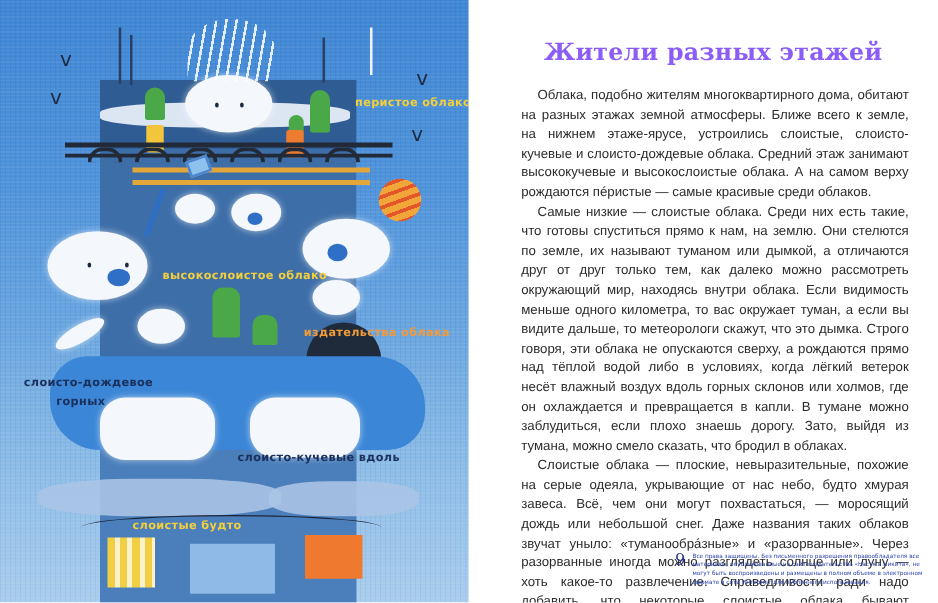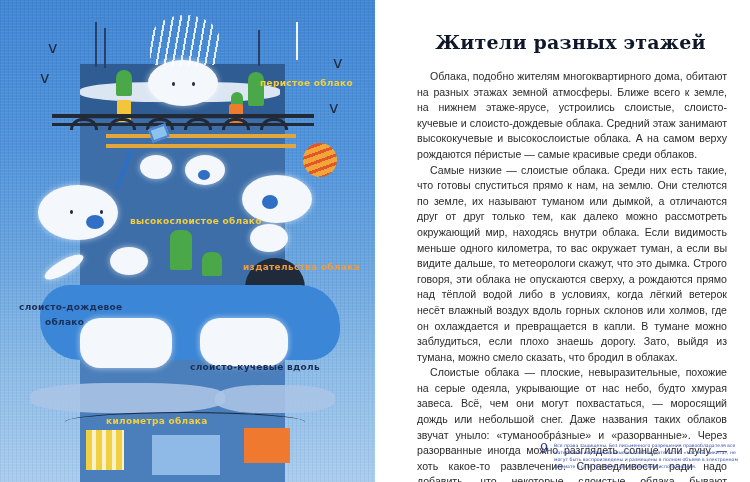--- a/index.html
+++ b/index.html
@@ -44,21 +44,21 @@
 
   .label { position: absolute; font-family: "DejaVu Sans", sans-serif; font-size: 9px; font-weight: bold; letter-spacing: 0.3px; white-space: nowrap; }
   .label.yellow { color: #f3cf3d; }
   .label.orange { color: #f29b3a; }
   .label.dark { color: #1a2f5a; }
 
   
   .text-page { position: absolute; left: 375px; top: 0; width: 375px; height: 482px; background: #ffffff; }
   .title {
     position: absolute; left: 0; top: 31px; width: 375px; text-align: center;
-    font-family: "DejaVu Serif", serif; font-size: 19px; color: #0f172a; letter-spacing: 0.2px; padding-left: 16px;
+    font-family: "DejaVu Serif", serif; font-size: 19px; color: #8b5cf6; letter-spacing: 0.2px; padding-left: 16px;
   }
   .body-text {
     position: absolute; left: 42px; top: 69px; width: 310px;
     font-family: "Liberation Sans", sans-serif; font-size: 10.6px; line-height: 15.6px; color: #2b2b2b;
     text-align: justify;
   }
   .body-text p { text-indent: 13px; }
   .footer { position: absolute; left: 165px; top: 442px; width: 210px; display: flex; }
   .page-num { font-family: "DejaVu Serif", serif; font-size: 13px; color: #2b3a8a; width: 14px; line-height: 14px; }
   .notice { font-family: "DejaVu Sans", sans-serif; font-size: 4.6px; line-height: 7px; color: #2b44b0; width: 190px; }
@@ -133,27 +133,27 @@
   <div class="shape line" style="left:65px;top:412px;width:240px;"></div>
   <div class="shape towel-yellow"></div>
   <div class="shape towel-blue"></div>
   <div class="shape towel-orange"></div>
 
   <span class="bird" style="left:48px;top:40px;">v</span>
   <span class="bird" style="left:40px;top:70px;">v</span>
   <span class="bird" style="left:333px;top:55px;">v</span>
   <span class="bird" style="left:329px;top:100px;">v</span>
 
-  <span class="label yellow" style="left:260px;top:78px;">перистое облако</span>
+  <span class="label yellow" style="left:284px;top:78px;">перистое облако</span>
   <span class="label yellow" style="left:130px;top:216px;">высокослоистое облако</span>
   <span class="label orange" style="left:243px;top:262px;">издательства облака</span>
   <span class="label dark" style="left:19px;top:302px;">слоисто-дождевое</span>
-  <span class="label dark" style="left:45px;top:317px;">облако</span>
+  <span class="label dark" style="left:45px;top:317px;">горных</span>
   <span class="label dark" style="left:190px;top:362px;">слоисто-кучевые вдоль</span>
-  <span class="label yellow" style="left:106px;top:416px;">километра облака</span>
+  <span class="label yellow" style="left:106px;top:416px;">слоистые будто</span>
 </div>
 
 <div class="text-page">
   <h1 class="title">Жители разных этажей</h1>
   <div class="body-text">
     <p>Облака, подобно жителям многоквартирного дома, обитают на разных этажах земной атмосферы. Ближе всего к земле, на нижнем этаже-ярусе, устроились слоистые, слоисто-кучевые и слоисто-дождевые облака. Средний этаж занимают высококучевые и высокослоистые облака. А на самом верху рождаются пéристые — самые красивые среди облаков.</p>
     <p>Самые низкие — слоистые облака. Среди них есть такие, что готовы спуститься прямо к нам, на землю. Они стелются по земле, их называют туманом или дымкой, а отличаются друг от друг только тем, как далеко можно рассмотреть окружающий мир, находясь внутри облака. Если видимость меньше одного километра, то вас окружает туман, а если вы видите дальше, то метеорологи скажут, что это дымка. Строго говоря, эти облака не опускаются сверху, а рождаются прямо над тёплой водой либо в условиях, когда лёгкий ветерок несёт влажный воздух вдоль горных склонов или холмов, где он охлаждается и превращается в капли. В тумане можно заблудиться, если плохо знаешь дорогу. Зато, выйдя из тумана, можно смело сказать, что бродил в облаках.</p>
     <p>Слоистые облака — плоские, невыразительные, похожие на серые одеяла, укрывающие от нас небо, будто хмурая завеса. Всё, чем они могут похвастаться, — моросящий дождь или небольшой снег. Даже названия таких облаков звучат уныло: «туманообрáзные» и «разорванные». Через разорванные иногда можно разглядеть солнце или луну — хоть какое-то развлечение. Справедливости ради надо добавить, что некоторые слоистые облака бывают волнистыми под воздействием ветров, дующих на одном уровне с облаками. Но даже волнистость не способна украсить этот вид облаков и сделать их менее тоскливыми.</p>
   </div>
   <div class="footer">

